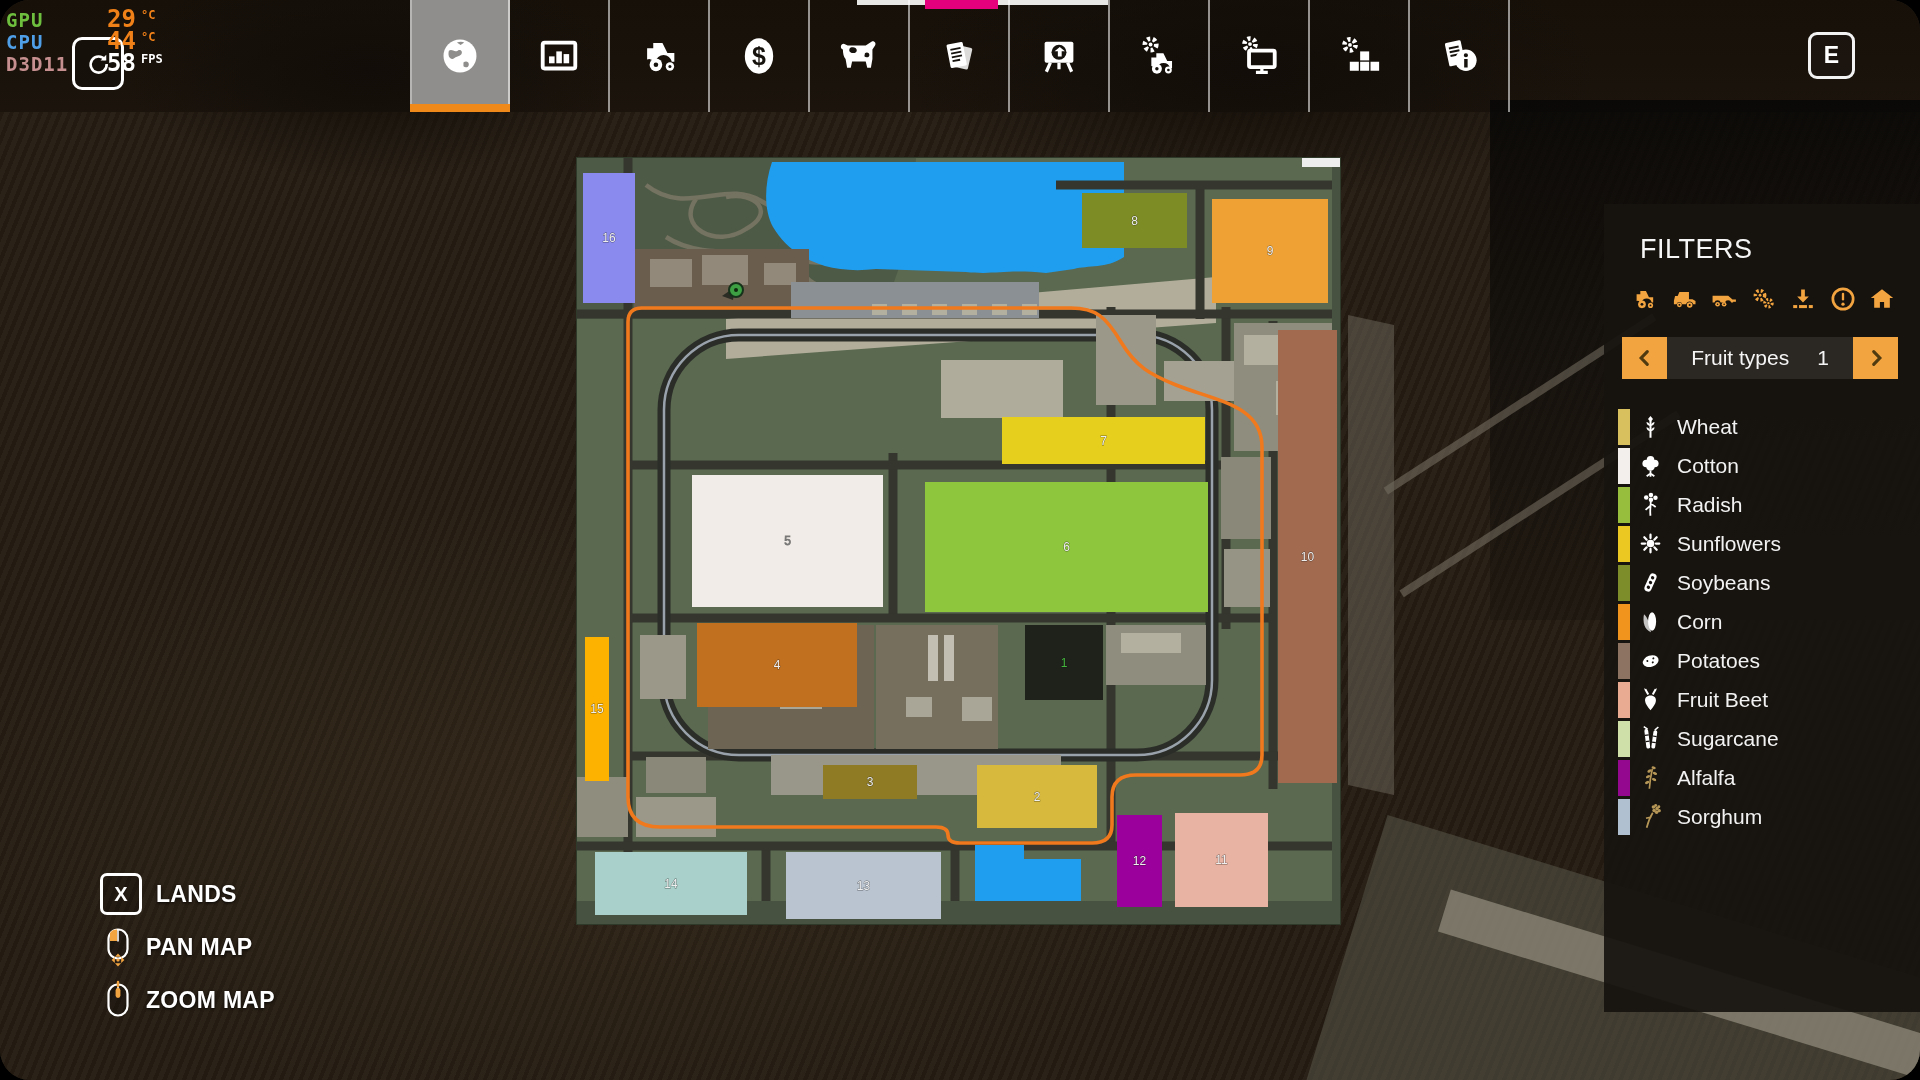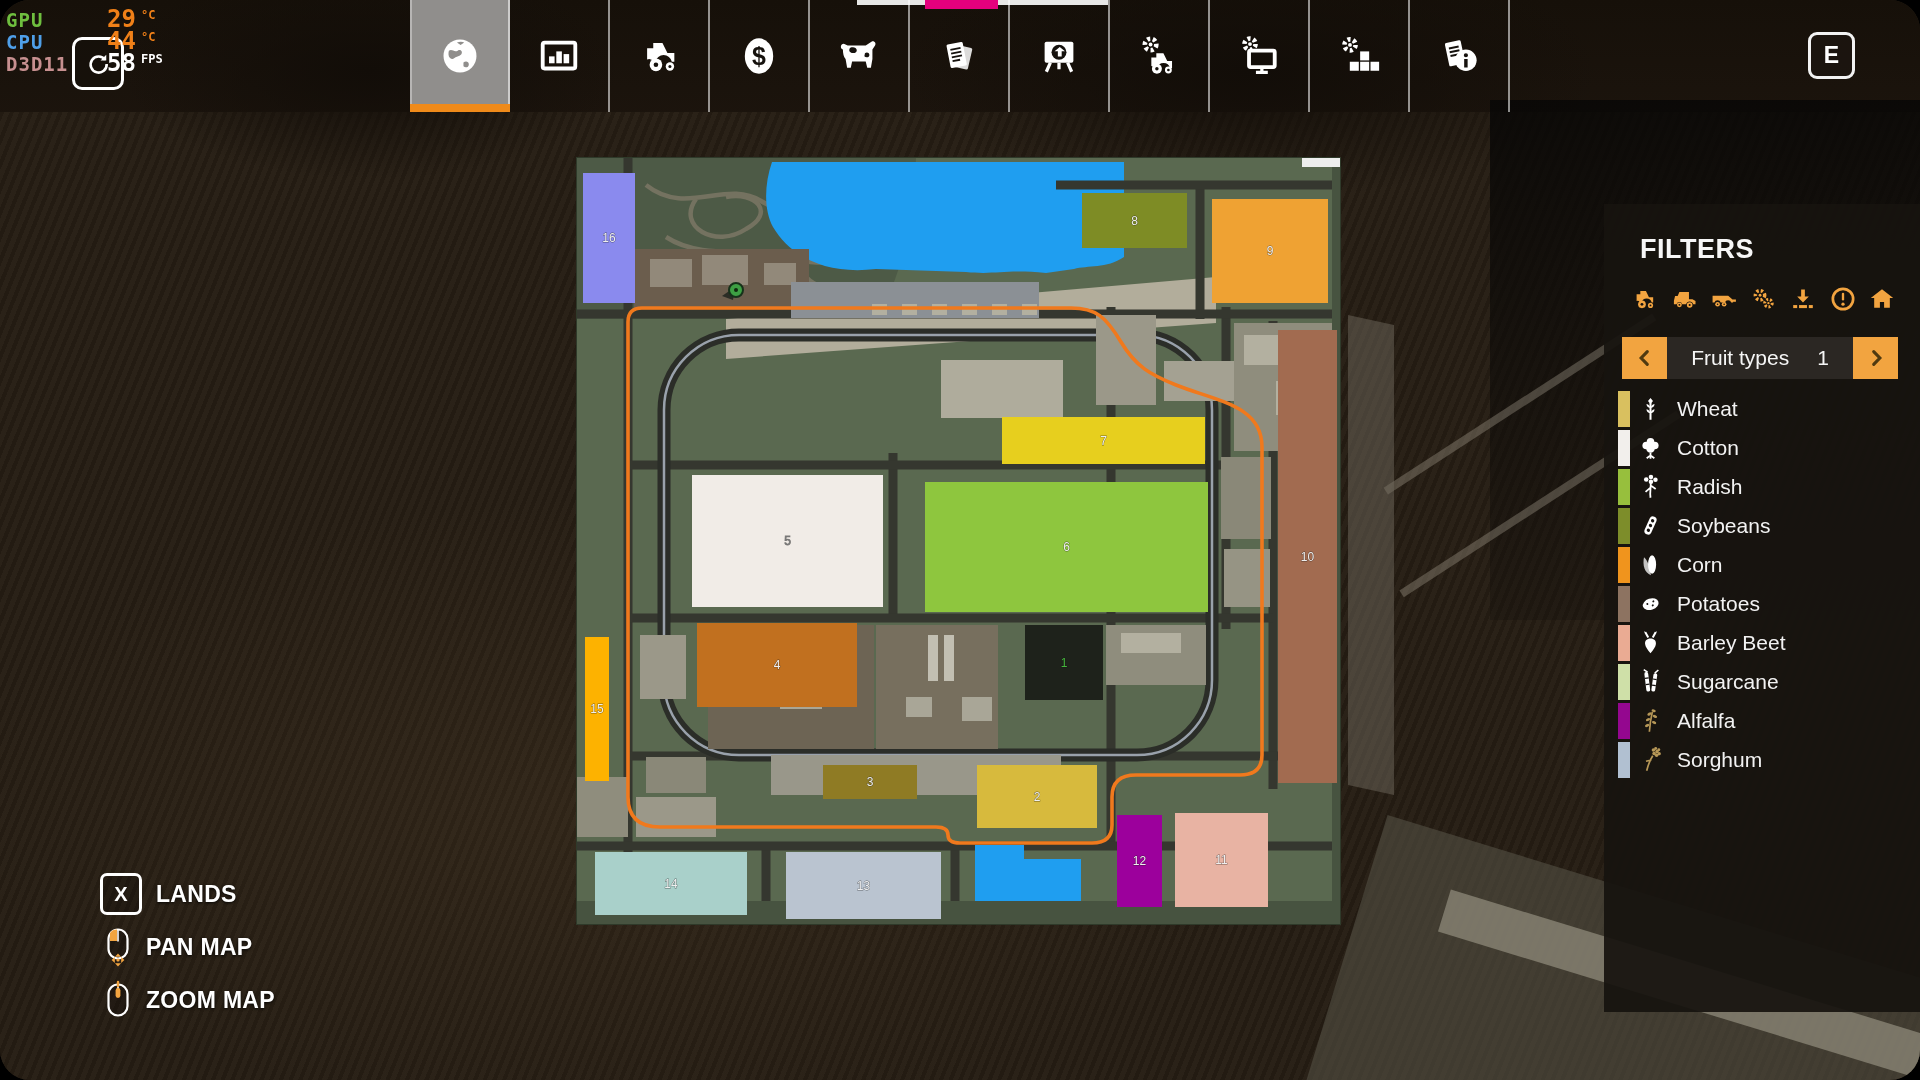--- a/index.html
+++ b/index.html
@@ -58,29 +58,29 @@
     background:rgba(30,25,20,.45);display:flex;align-items:center;justify-content:center;
     font-size:23px;color:#fff;font-weight:bold;z-index:6;box-sizing:border-box;}
 
   
   .map{position:absolute;left:576px;top:157px;width:765px;height:768px;z-index:4;}
   .map svg{display:block;width:100%;height:100%;}
   .fieldnum{font-size:12px;font-family:"Liberation Sans",sans-serif;paint-order:stroke;stroke:rgba(20,20,20,.55);stroke-width:.8px;}
 
   
   .filters{position:absolute;left:1604px;top:204px;width:316px;height:808px;background:var(--panelbg);z-index:7;box-sizing:border-box;}
-  .f-title{margin:30px 0 5px 36px;font-size:27px;font-weight:700;color:#f6f6f6;letter-spacing:.5px;}
+  .f-title{margin:30px 0 5px 36px;font-size:27px;font-weight:400;color:#f6f6f6;letter-spacing:.5px;}
   .f-cats{display:flex;justify-content:space-between;align-items:center;margin:20px 24px 0 27px;color:var(--accent);}
   .cico{width:28px;height:28px;}
   .f-selector{display:flex;height:42px;margin:20px 22px 0 18px;}
   .f-arrow{width:45px;height:42px;background:var(--accent);border:none;padding:0;cursor:pointer;
     display:flex;align-items:center;justify-content:center;}
   .f-sel-label{flex:1;background:#2b2723;display:flex;align-items:center;justify-content:center;
     color:#f5f5f5;font-size:21px;gap:28px;}
-  .fruit-list{list-style:none;margin:10px 0 0 0;padding:0;}
+  .fruit-list{list-style:none;margin:28px 0 0 0;padding:0;}
   .fruit-list li{height:39px;display:flex;align-items:center;padding-left:14px;}
   .swatch{width:12px;height:36px;flex:0 0 12px;}
   .fico{width:27px;height:27px;margin:0 13px 0 7px;flex:0 0 27px;}
   .fname{font-size:21px;color:#f2f2f2;}
 
   
   .legend{position:absolute;left:100px;top:874px;color:#fff;z-index:6;}
   .lrow{display:flex;align-items:center;margin-bottom:13px;height:40px;}
   .keybox{width:36px;height:36px;border:3px solid #fff;border-radius:7px;display:flex;align-items:center;
     justify-content:center;font-size:20px;font-weight:bold;background:rgba(10,8,6,.25);box-sizing:content-box;}
@@ -639,20 +639,27 @@
           <span class="fname" style="color:#f2f2f2">Cotton</span>
         </li>
         <li>
           <span class="swatch" style="background:#97bf3d"></span>
           <svg class="fico" viewBox="0 0 24 24" style="color:#ffffff">
             <use href="#i-canola" xlink:href="#i-canola"></use>
           </svg>
           <span class="fname" style="color:#f2f2f2">Radish</span>
         </li>
         <li>
+          <span class="swatch" style="background:#ecc822"></span>
+          <svg class="fico" viewBox="0 0 24 24" style="color:#ffffff">
+            <use href="#i-sunflower" xlink:href="#i-sunflower"></use>
+          </svg>
+          <span class="fname" style="color:#f2f2f2">Sunflowers</span>
+        </li>
+        <li>
           <span class="swatch" style="background:#7d8d2a"></span>
           <svg class="fico" viewBox="0 0 24 24" style="color:#ffffff">
             <use href="#i-soy" xlink:href="#i-soy"></use>
           </svg>
           <span class="fname" style="color:#f2f2f2">Soybeans</span>
         </li>
         <li>
           <span class="swatch" style="background:#f0941d"></span>
           <svg class="fico" viewBox="0 0 24 24" style="color:#ffffff">
             <use href="#i-corn" xlink:href="#i-corn"></use>
@@ -664,21 +671,21 @@
           <svg class="fico" viewBox="0 0 24 24" style="color:#ffffff">
             <use href="#i-potato" xlink:href="#i-potato"></use>
           </svg>
           <span class="fname" style="color:#f2f2f2">Potatoes</span>
         </li>
         <li>
           <span class="swatch" style="background:#eaab93"></span>
           <svg class="fico" viewBox="0 0 24 24" style="color:#ffffff">
             <use href="#i-beet" xlink:href="#i-beet"></use>
           </svg>
-          <span class="fname" style="color:#f2f2f2">Barley Beet</span>
+          <span class="fname" style="color:#f2f2f2">Fruit Beet</span>
         </li>
         <li>
           <span class="swatch" style="background:#cfe0a8"></span>
           <svg class="fico" viewBox="0 0 24 24" style="color:#ffffff">
             <use href="#i-cane" xlink:href="#i-cane"></use>
           </svg>
           <span class="fname" style="color:#f2f2f2">Sugarcane</span>
         </li>
         <li>
           <span class="swatch" style="background:#94078f"></span>

